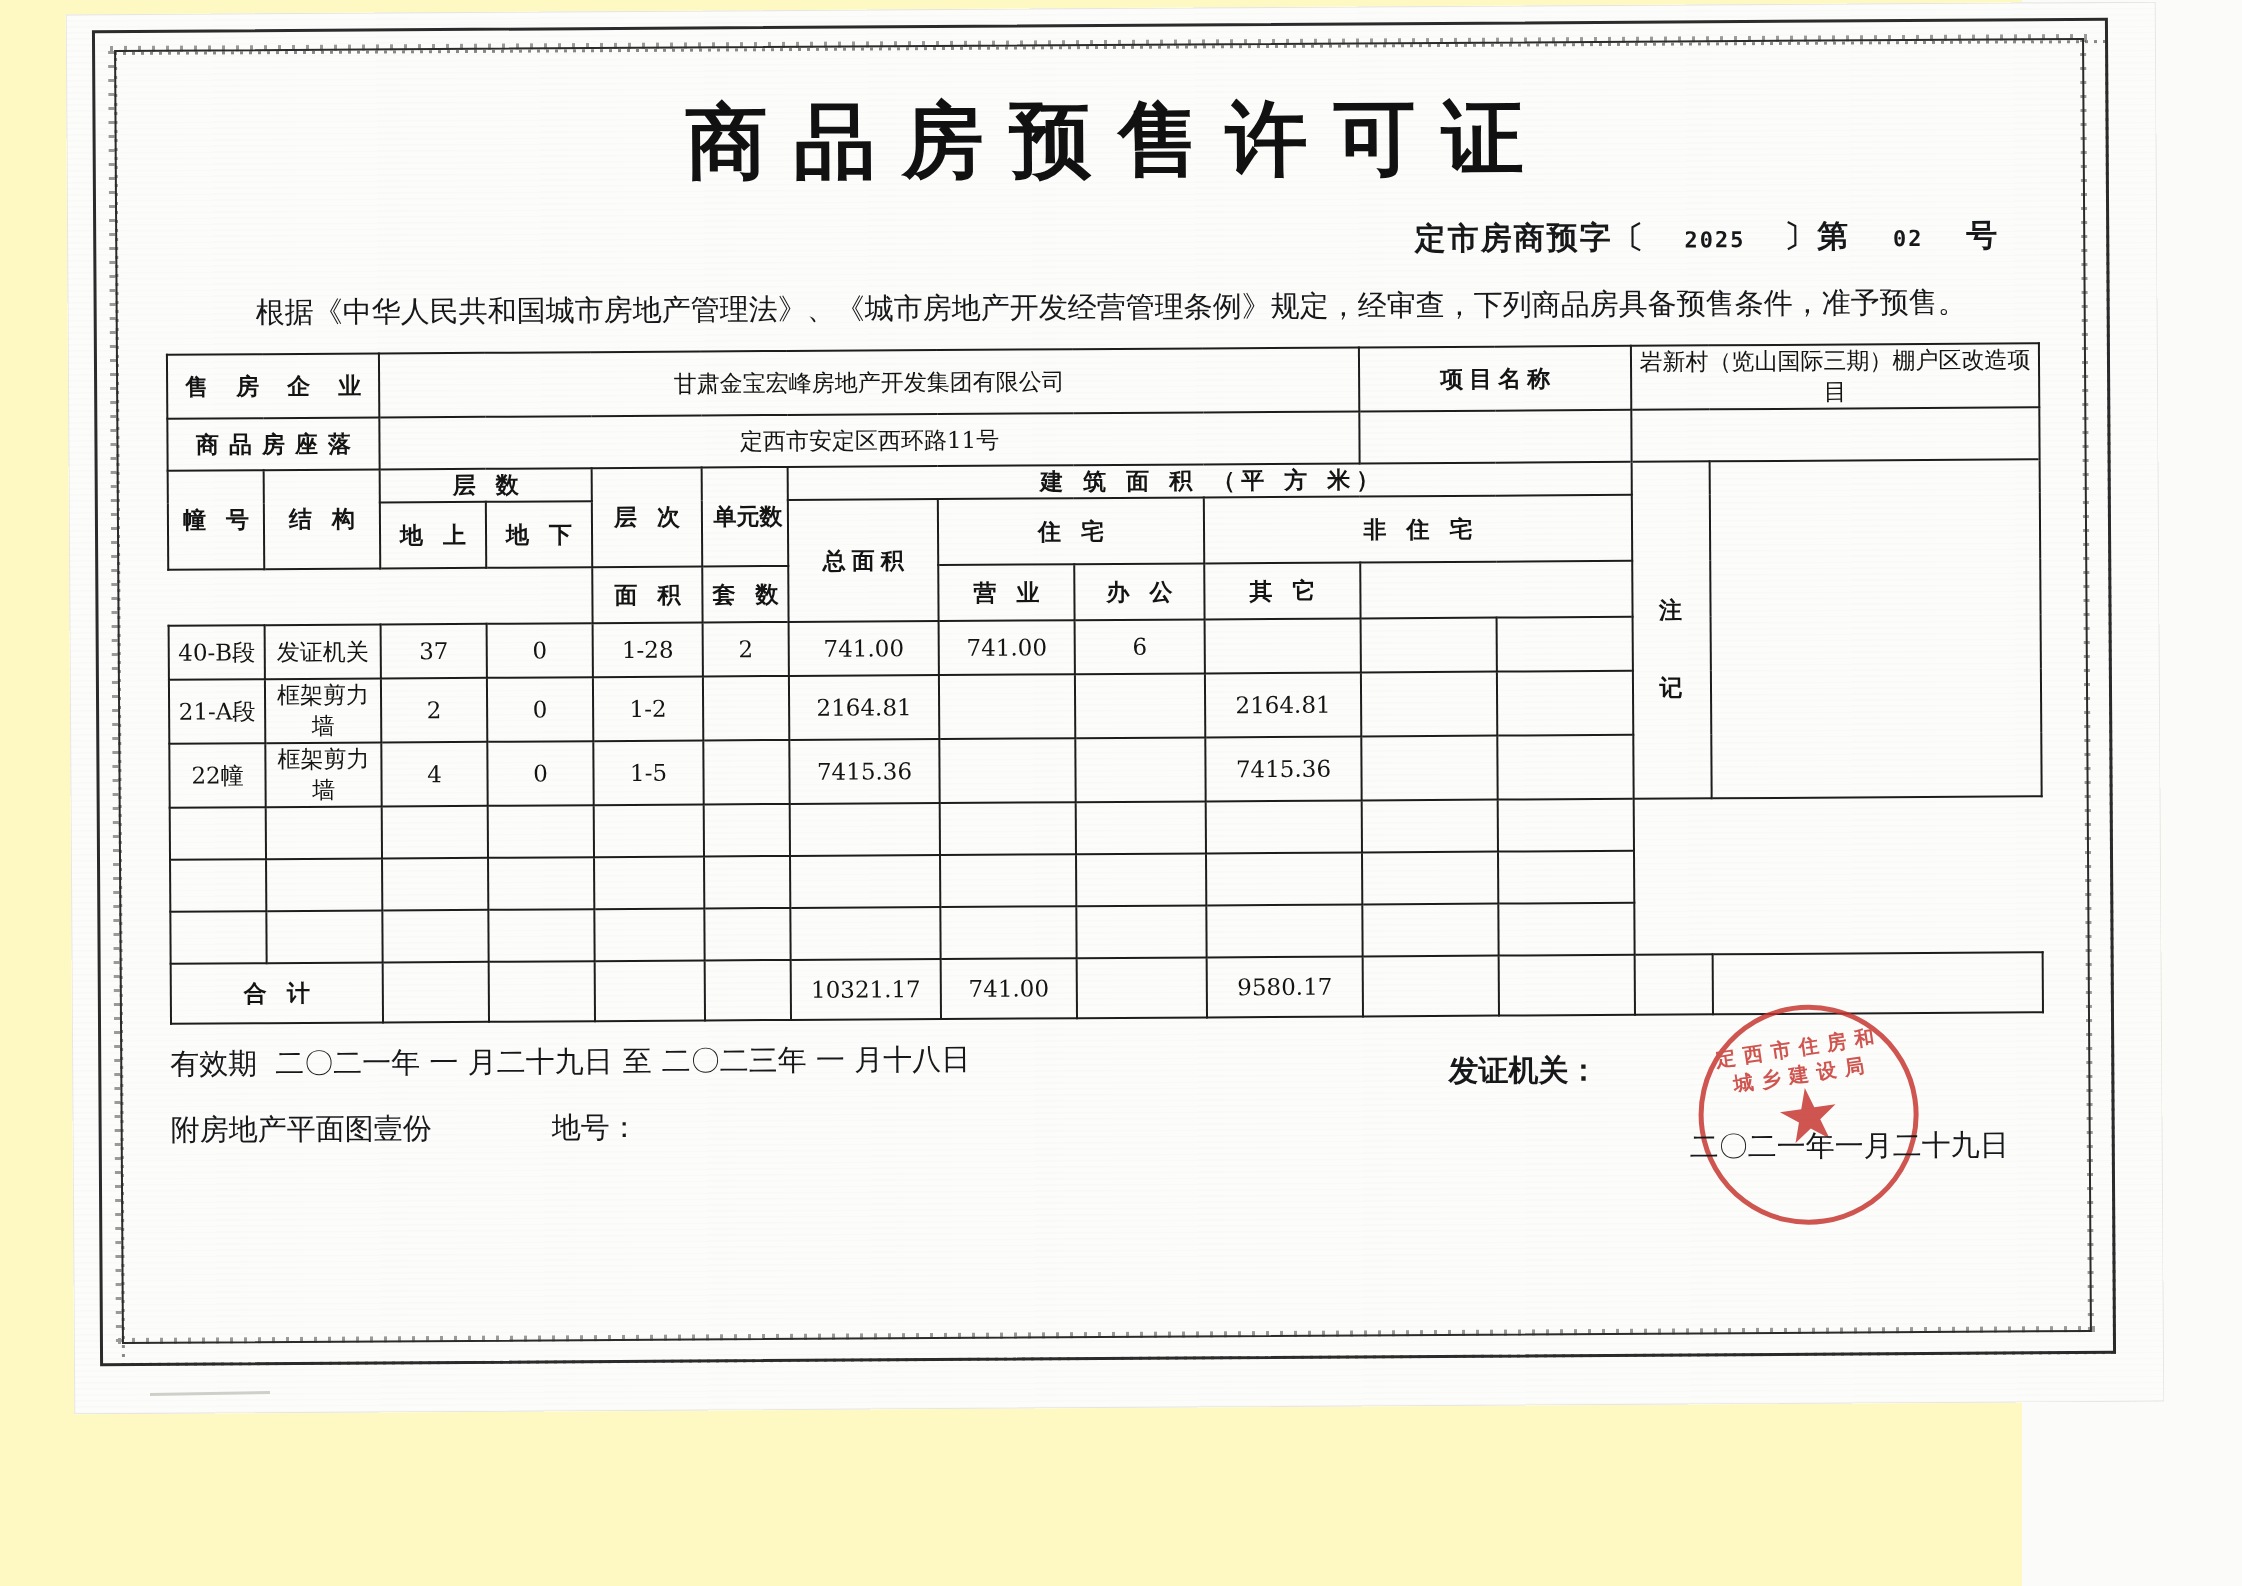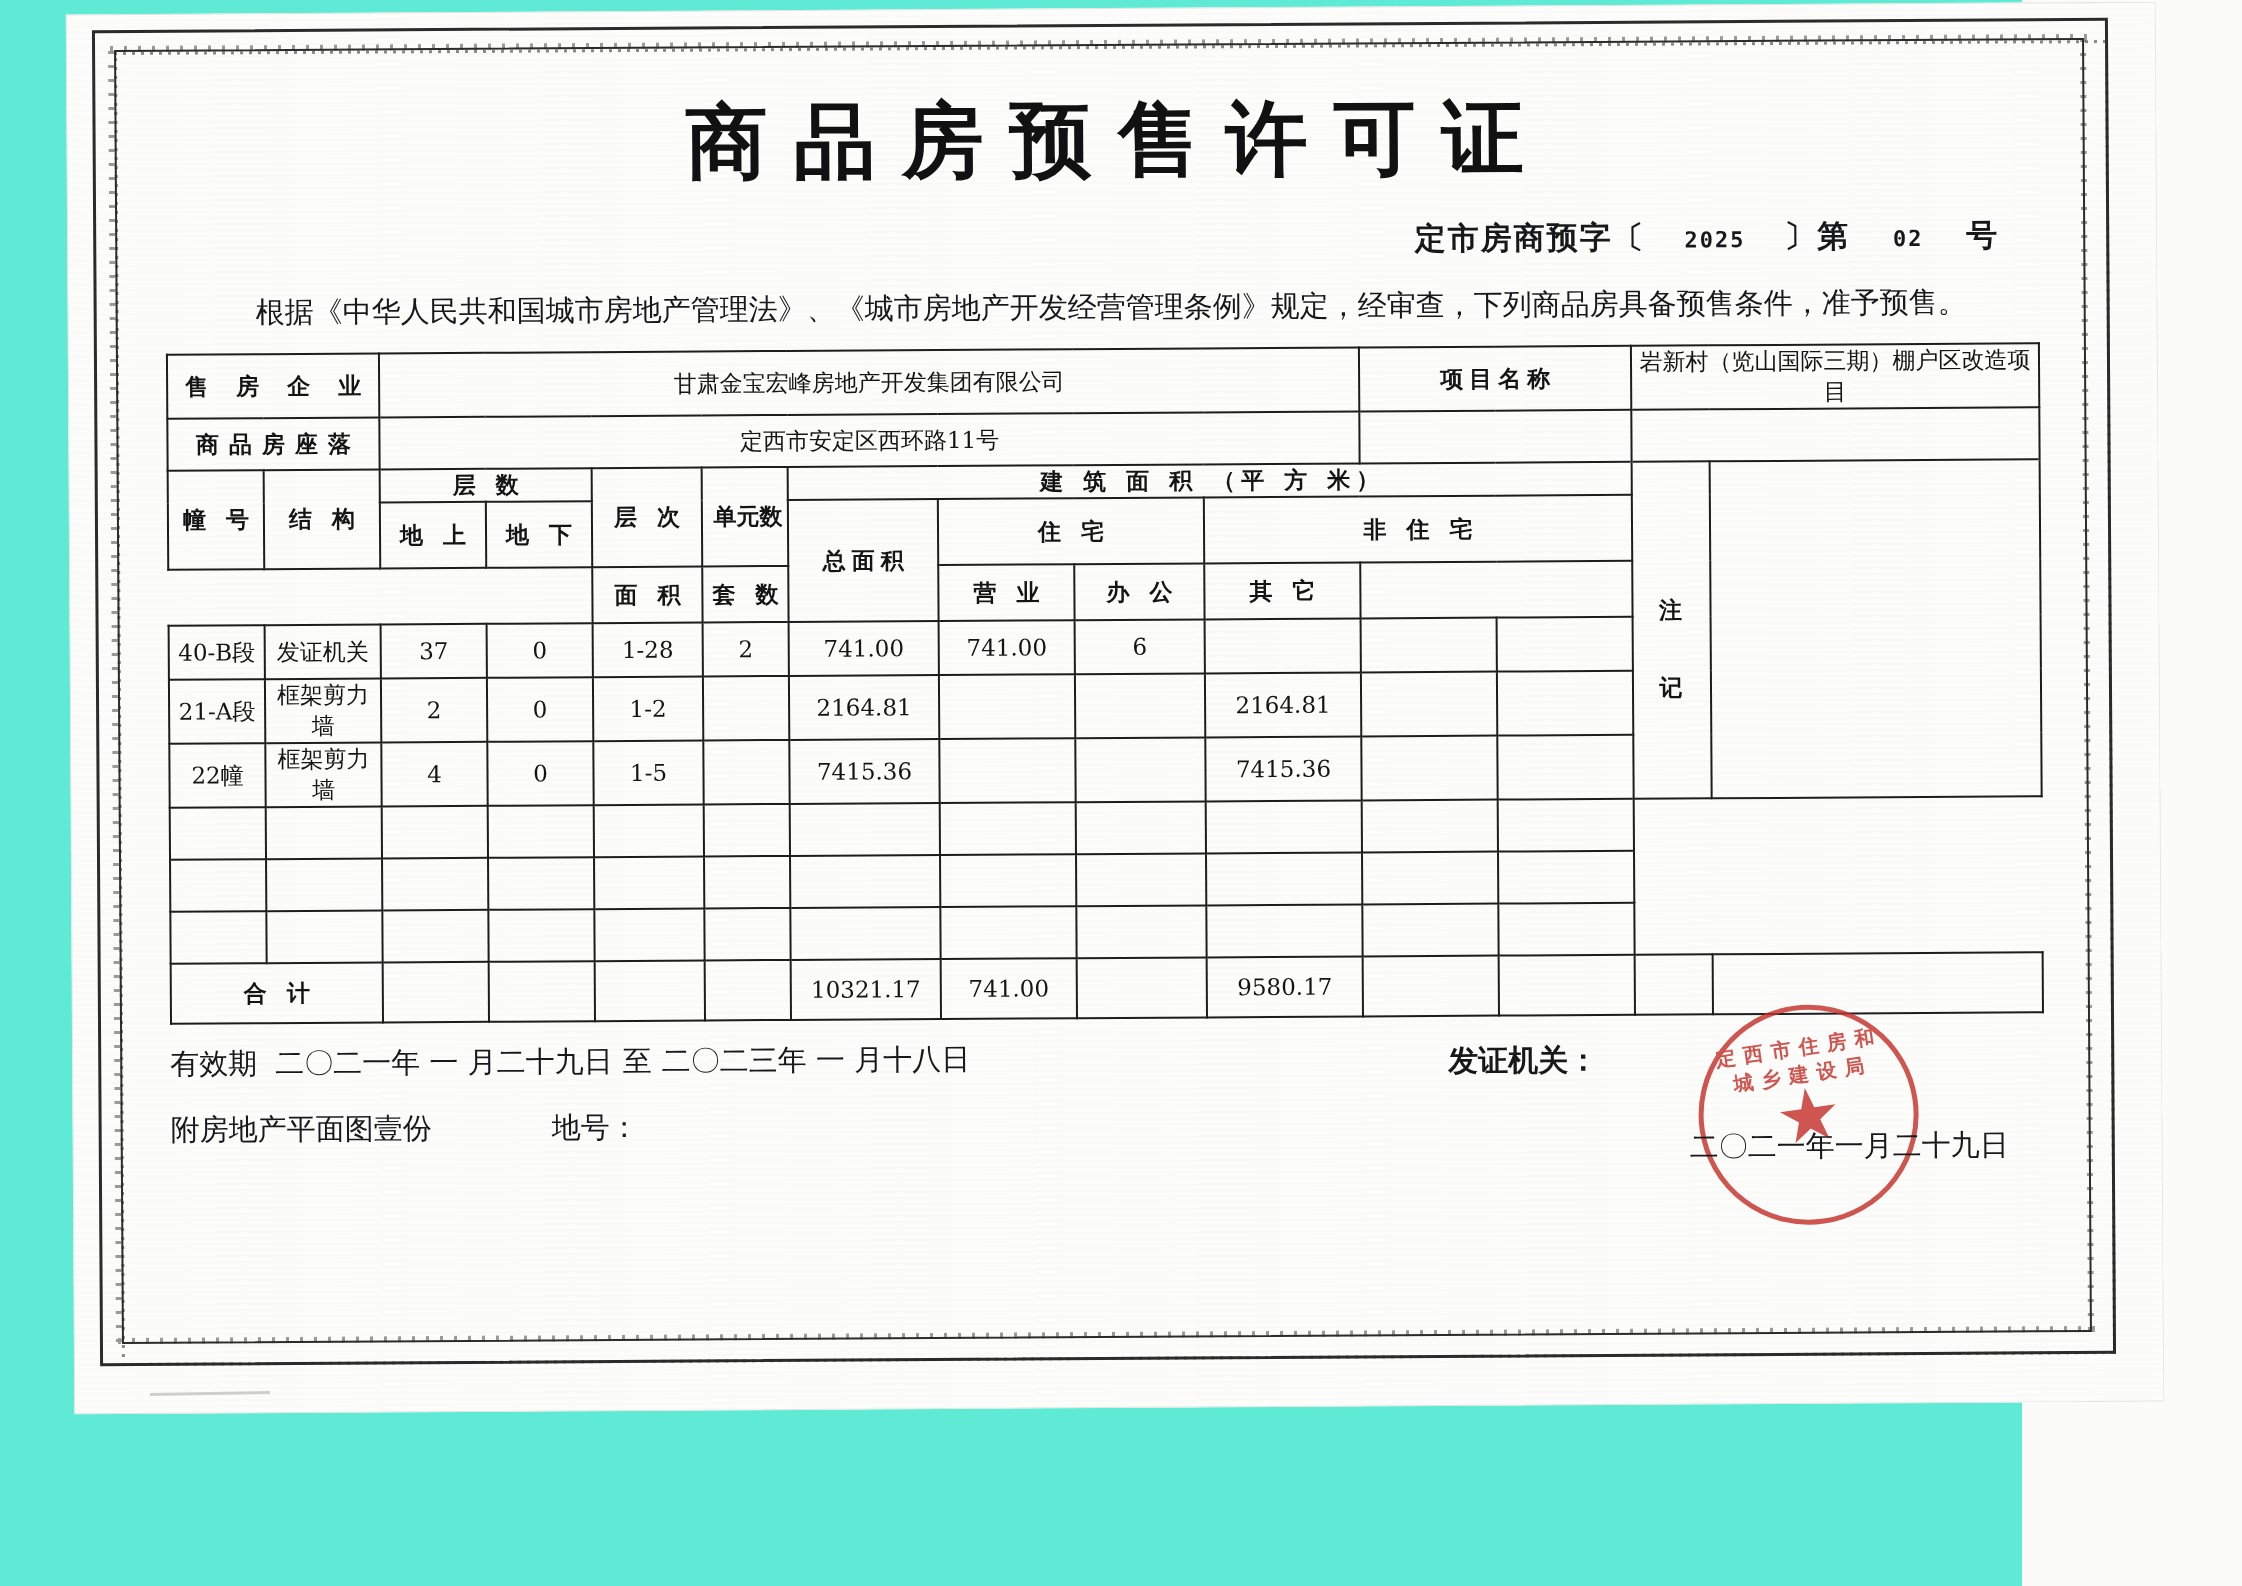--- a/index.html
+++ b/index.html
@@ -1,17 +1,17 @@
 <!DOCTYPE html>
 <html lang="zh"><head>
 <meta charset="utf-8">
 <style>
   html,body{margin:0;padding:0;background:#fbfbf9;}
   body{width:2242px;height:1586px;font-family:"DejaVu Sans","Liberation Sans",sans-serif;color:#17181a;overflow:hidden;}
-  .page{position:relative;width:2022px;height:1586px;background:#5eead4;}
+  .page{position:relative;width:2022px;height:1586px;background:#fef9c3;}
   
   .paper{position:absolute;left:70px;top:8px;width:2090px;height:1400px;background:#fcfcfa;
          box-shadow:0 0 0 1px #e7e7e3 inset;transform:rotate(-0.35deg);}
   .paper:after{content:"";position:absolute;inset:0;background:
      repeating-linear-gradient(180deg,rgba(0,0,0,0.012) 0px,rgba(0,0,0,0.012) 1px,rgba(0,0,0,0) 2px,rgba(0,0,0,0) 6px);
      pointer-events:none;}
   
   .border-outer{position:absolute;left:96px;top:24px;width:2010px;height:1330px;border:3px solid #2b2b2b;transform:rotate(-0.35deg);}
   .border-inner{position:absolute;left:118px;top:44px;width:1966px;height:1290px;border:2px solid #2b2b2b;transform:rotate(-0.35deg);}
   .orn{position:absolute;left:104px;top:32px;width:1994px;height:1314px;transform:rotate(-0.35deg);
@@ -57,21 +57,21 @@
   .bottom{margin:20px 0 0 18px;font-family:"DejaVu Serif","Liberation Serif",serif;font-size:29px;position:relative;}
   .bottom .line1{display:flex;align-items:center;}
   .bottom .line2{display:flex;align-items:center;margin-top:26px;}
   .sp{display:inline-block;}
   .seal{position:absolute;right:150px;top:-30px;width:210px;height:210px;border:5px solid #c6312b;border-radius:50%;
         opacity:.82;transform:rotate(-8deg);}
   .seal .star{position:absolute;left:50%;top:50%;transform:translate(-50%,-50%);color:#c6312b;font-size:64px;line-height:1;}
   .seal .txt{position:absolute;inset:10px;border-radius:50%;color:#c6312b;font-size:20px;font-weight:700;}
   .seal .t1{position:absolute;left:0;right:0;top:14px;text-align:center;letter-spacing:8px;}
   .seal .t2{position:absolute;left:0;right:0;bottom:14px;text-align:center;letter-spacing:6px;font-size:17px;}
-  .issuer{position:absolute;right:470px;top:4px;font-size:30px;font-weight:700;}
+  .issuer{position:absolute;right:470px;top:14px;font-size:30px;font-weight:700;}
   .date2{position:absolute;right:60px;top:92px;font-size:29px;}
   .scratch{position:absolute;left:150px;top:1392px;width:120px;height:3px;background:#cfcfca;transform:rotate(-1deg);}
 </style>
 </head>
 <body>
 
 <div class="page">
   <div class="paper"></div>
   <div class="border-outer"></div>
   <div class="orn"></div>

